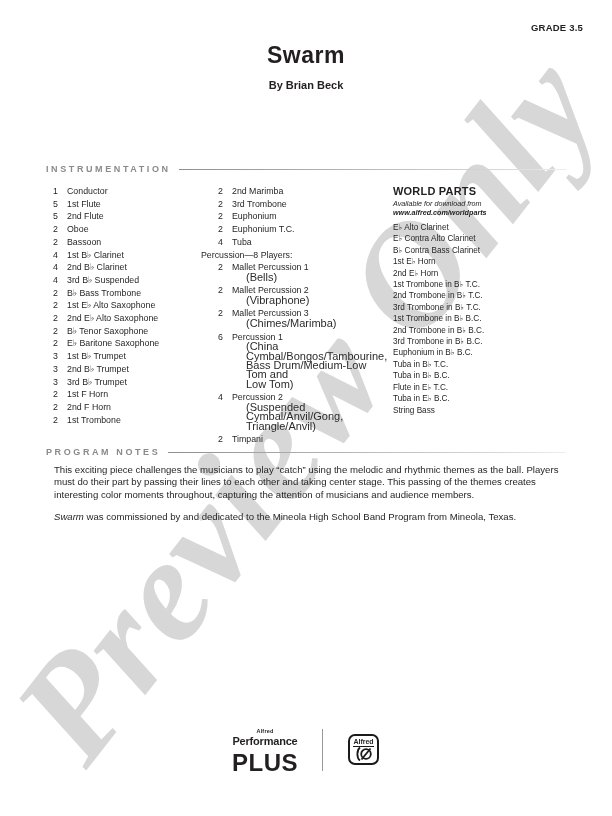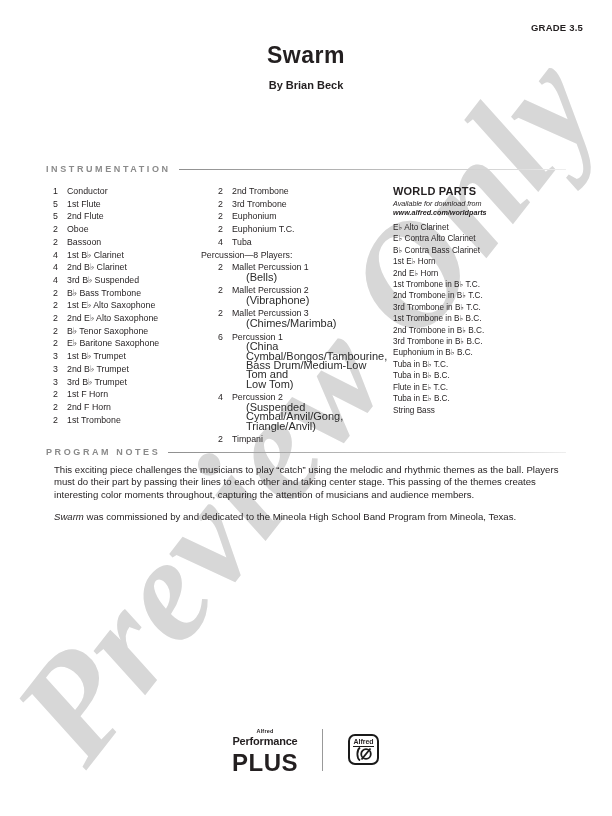--- a/index.html
+++ b/index.html
@@ -176,21 +176,21 @@
           <span class="qty">2</span>
           <span class="iname">1st Trombone</span>
         </div>
       </div>
 
     <div class="ilist col2">
       <div>
 
           <div class="row">
             <span class="qty">2</span>
-            <span class="iname">2nd Trombone</span>
+            <span class="iname">2nd Marimba</span>
           </div>
 
           <div class="row">
             <span class="qty">2</span>
             <span class="iname">3rd Trombone</span>
           </div>
 
           <div class="row">
             <span class="qty">2</span>
             <span class="iname">Euphonium</span>

